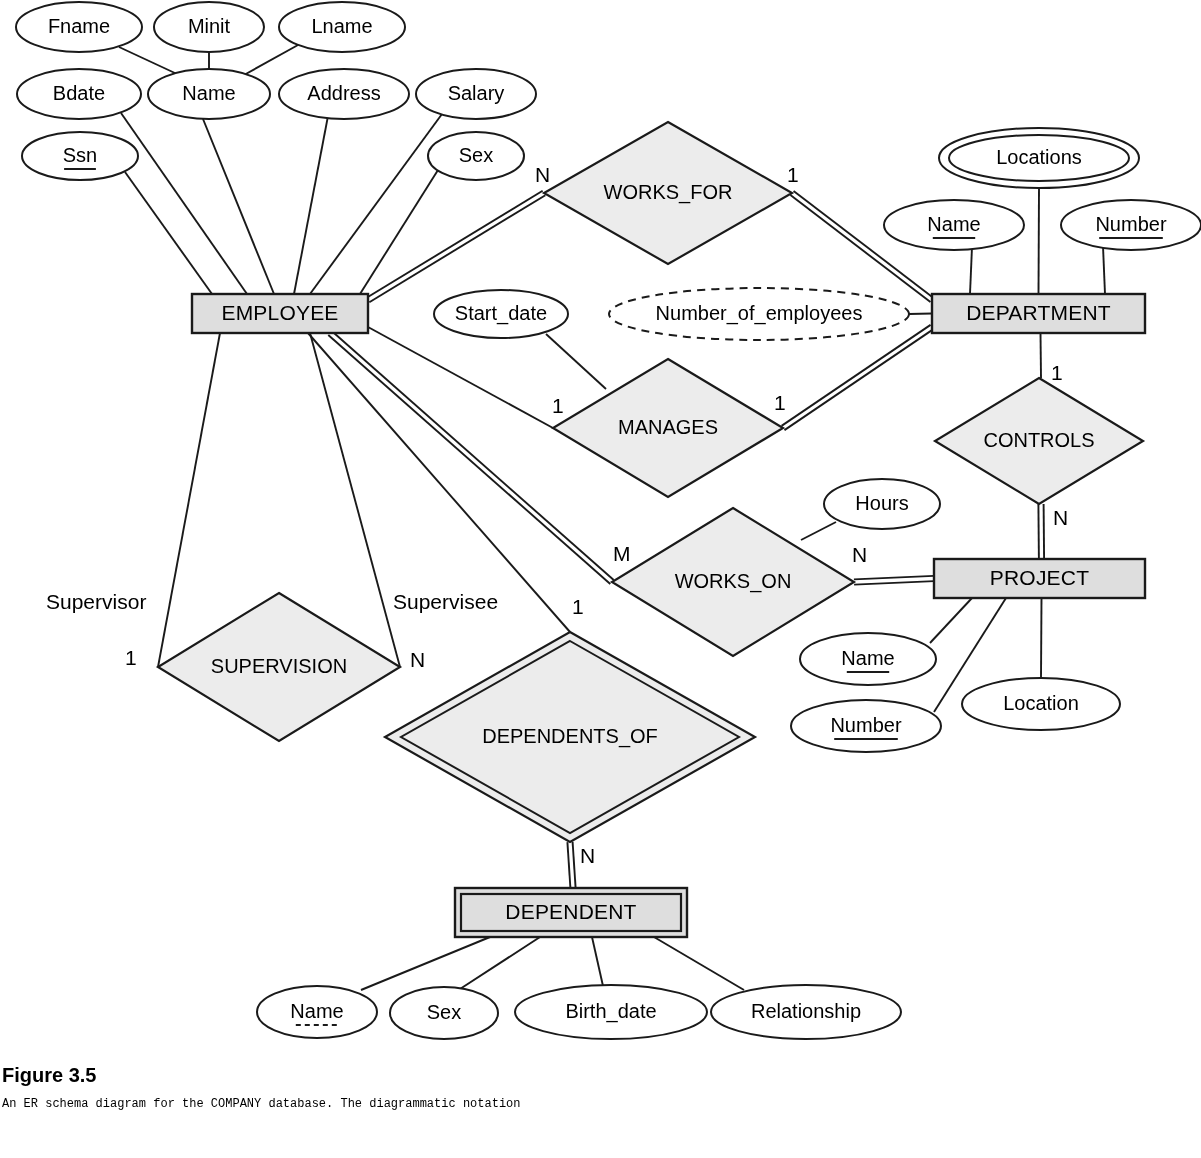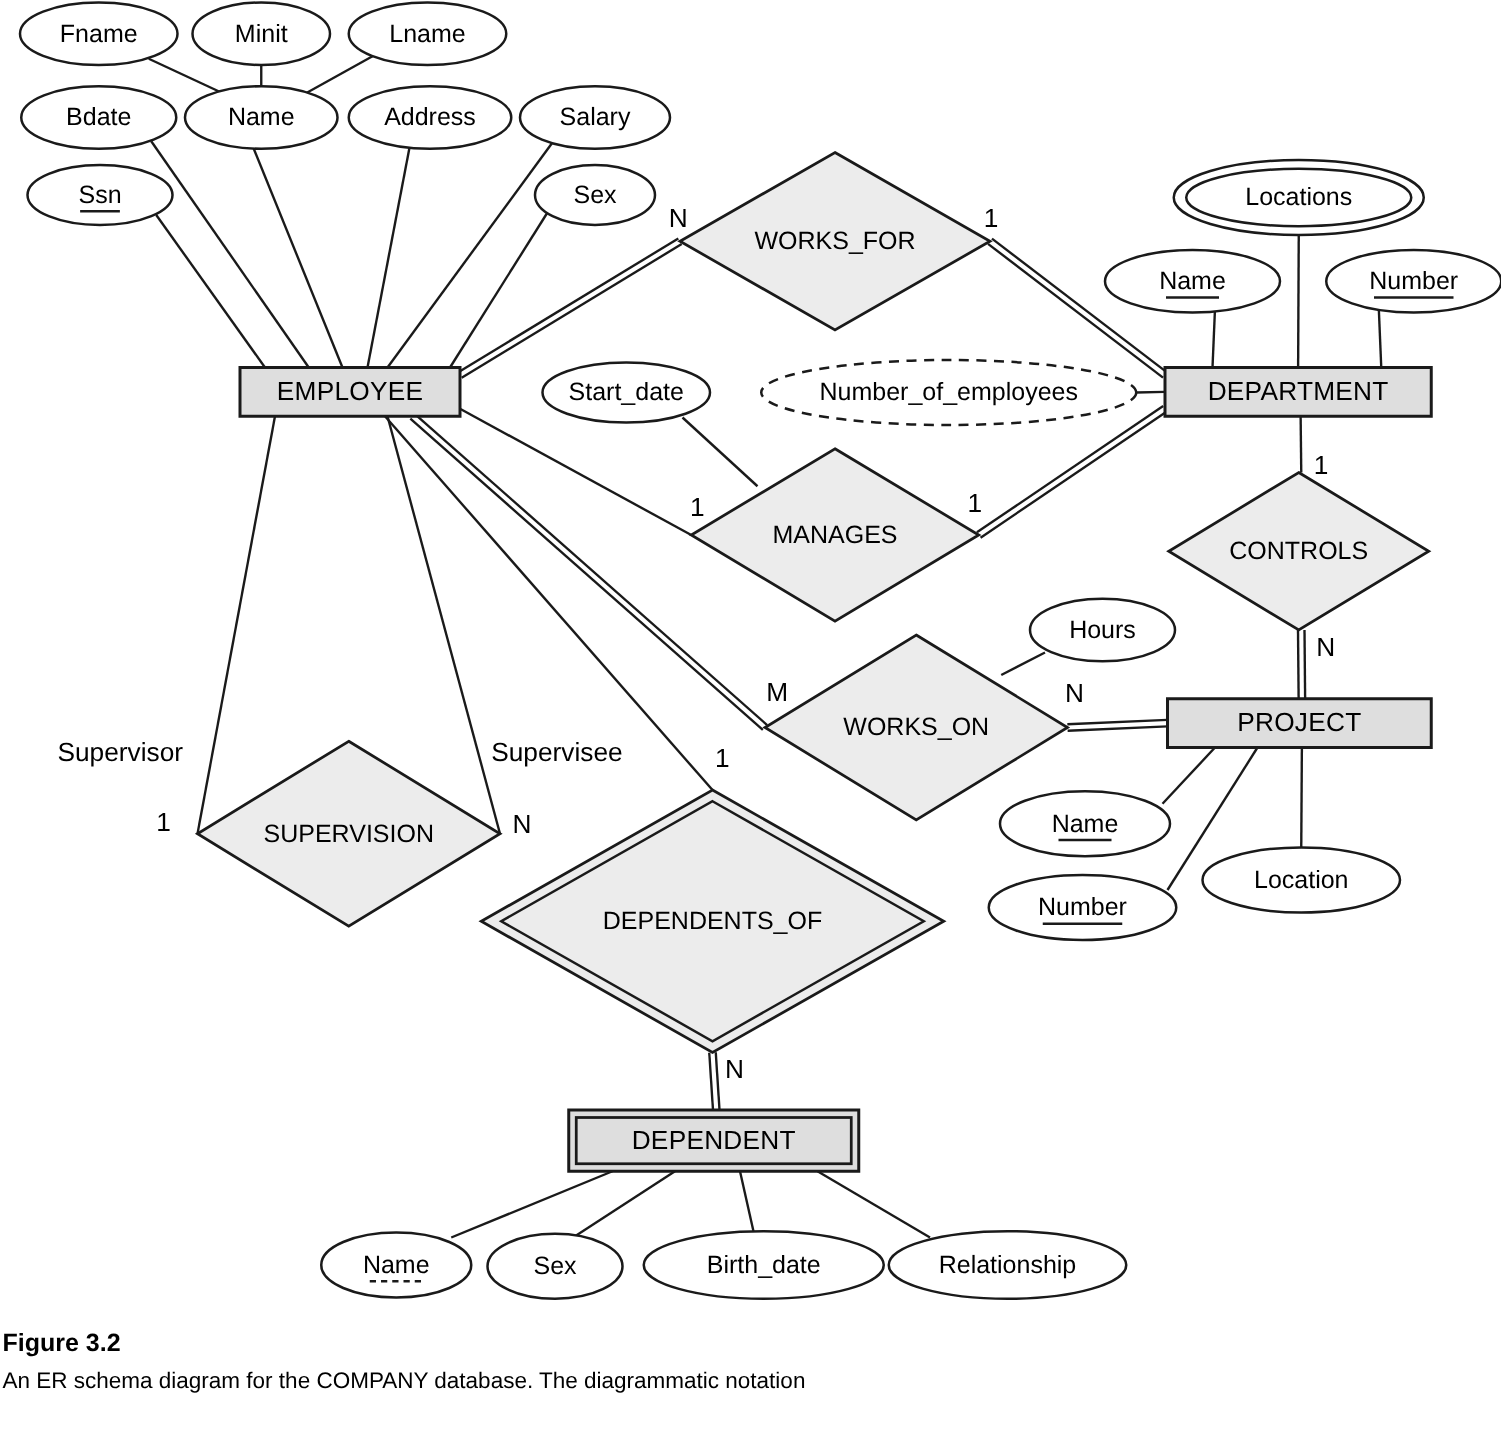--- a/index.html
+++ b/index.html
@@ -16,21 +16,21 @@
   .attr-ell-dashed{fill:none;stroke:#1a1a1a;stroke-width:2.0;stroke-dasharray:8 6;}
   .attr-label{font-family:"Liberation Sans",sans-serif;font-size:20px;fill:#000;text-anchor:middle;dominant-baseline:middle;}
   .card-label{font-family:"Liberation Sans",sans-serif;font-size:21px;fill:#000;dominant-baseline:middle;}
   .role-label{font-family:"Liberation Sans",sans-serif;font-size:21px;fill:#000;dominant-baseline:middle;}
   .edge{stroke:#1a1a1a;stroke-width:1.9;fill:none;}
   .edge-double{stroke:#1a1a1a;stroke-width:1.9;fill:none;}
   .keyline{stroke:#1a1a1a;stroke-width:2.0;}
   .keyline-dashed{stroke:#1a1a1a;stroke-width:2.0;stroke-dasharray:5 4;}
   #caption{position:absolute;left:0;top:1062px;width:1201px;}
   #caption .fig-title{font-family:"Liberation Sans",sans-serif;font-weight:bold;font-size:20px;line-height:26px;margin:0 0 2px 2px;}
-  #caption .fig-body{font-family:Liberation Sans, sans-serif;font-size:18px;line-height:28px;margin:0 0 0 2px;}
+  #caption .fig-body{font-family:Liberation Mono, monospace;font-size:12px;line-height:28px;margin:0 0 0 2px;}
 </style>
 </head>
 <body>
 
 <div id="stage">
 
   <svg id="diagram" viewBox="0 0 1201 1060">
     <g id="layer-edges">
         <line x1="119" y1="47" x2="177" y2="74" class="edge"></line>
         <line x1="209" y1="52" x2="209" y2="69" class="edge"></line>
@@ -225,17 +225,17 @@
         <text x="125" y="659" class="card-label">1</text>
         <text x="410" y="661" class="card-label">N</text>
         <text x="572" y="608" class="card-label">1</text>
         <text x="580" y="857" class="card-label">N</text>
         <text x="46" y="603" class="role-label">Supervisor</text>
         <text x="393" y="603" class="role-label">Supervisee</text>
       </g>
   </svg>
 
   <div id="caption">
-    <div class="fig-title">Figure 3.2</div>
+    <div class="fig-title">Figure 3.5</div>
     <div class="fig-body">An ER schema diagram for the COMPANY database. The diagrammatic notation</div>
   </div>
 
 </div>
 
 </body></html>

